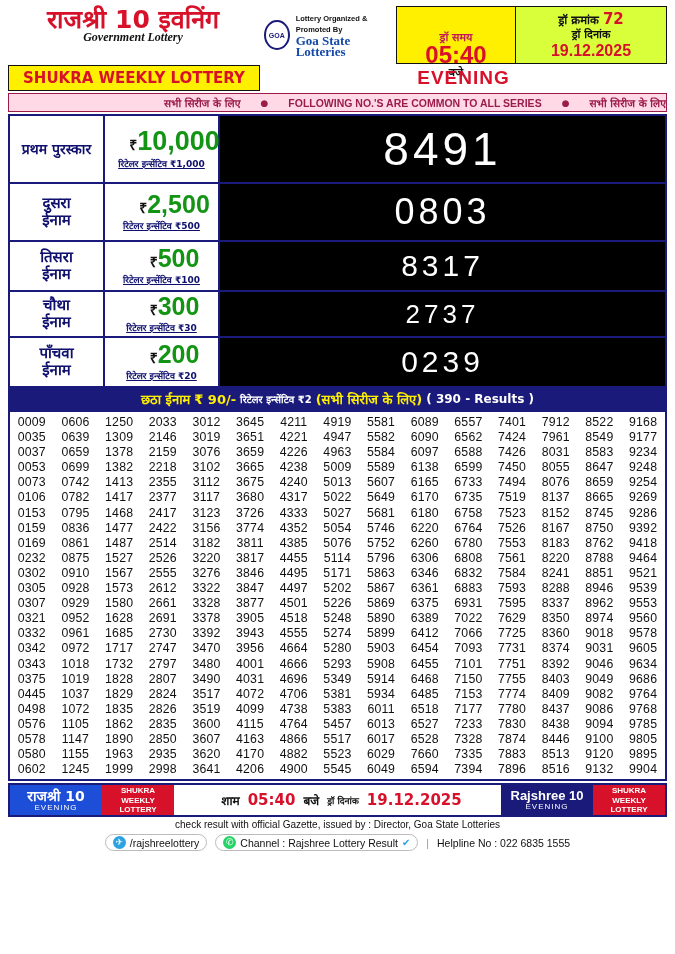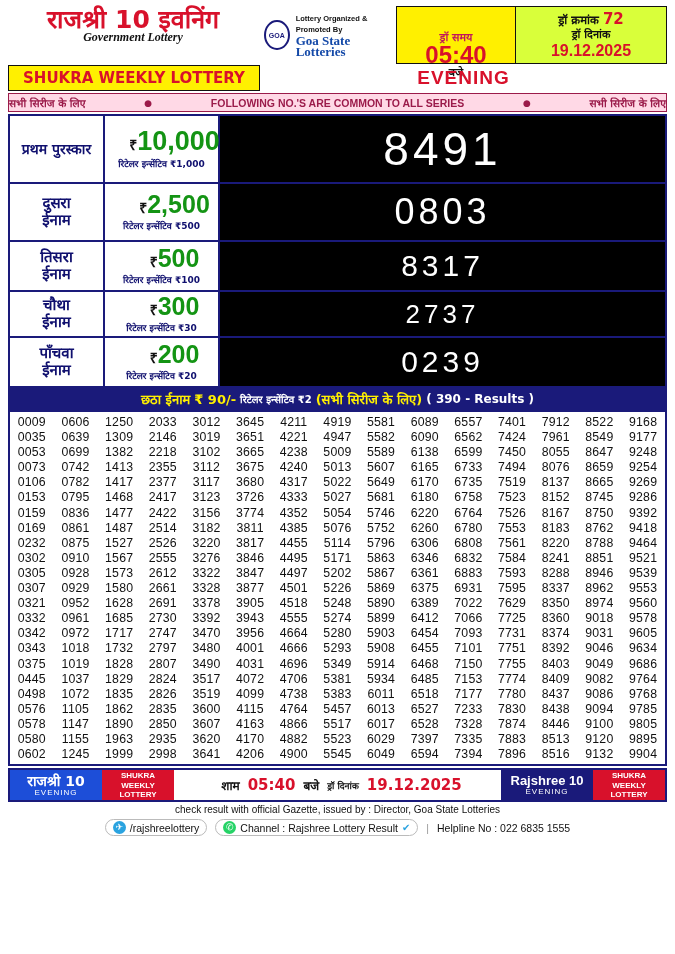--- a/index.html
+++ b/index.html
@@ -96,22 +96,22 @@
     font-size:19px;font-weight:bold;color:#d8112b;
     letter-spacing:1px;
   }
 
   
   .strip{
     margin-top:2px;
     height:17px;
     background:#ffd9e6;
     border:1px solid #9b1b4a;
-    display:flex;align-items:center;justify-content:space-between;
-    gap:10px;
+    display:flex;align-items:center;justify-content:flex-end;
+    gap:20px;
     font-size:10.5px;color:#9b1b4a;font-weight:bold;
     font-family:"DejaVu Sans",sans-serif;
   }
   .strip .dot{color:#9b1b4a;font-size:9px;}
   .strip .en{font-family:"Liberation Sans",sans-serif;font-size:10.5px;}
 
   
   .prizes{
     margin-top:2px;
     border:2px solid #1a1a7a;
@@ -141,21 +141,21 @@
     font-size:25px;font-weight:bold;color:#149414;
     font-family:"Liberation Sans",sans-serif;
     line-height:1;
     white-space:nowrap;
     margin-left:26px;
   }
   .amt .rs{font-size:14px;color:#111;font-weight:bold;}
   .incent{
     font-size:9px;color:#0f0f6e;font-weight:bold;
     font-family:"DejaVu Sans",sans-serif;
-    margin-top:2px;white-space:nowrap;
+    margin-top:2px;white-space:nowrap;text-decoration:underline;
   }
   .pcell-num{
     flex:1;
     background:#000;
     color:#fff;
     display:flex;align-items:center;justify-content:center;
     font-family:"Liberation Sans",sans-serif;
     letter-spacing:4px;
   }
   .r1 .pcell-left{font-size:14px;}
@@ -415,20 +415,37 @@
             <td>4947</td>
             <td>5582</td>
             <td>6090</td>
             <td>6562</td>
             <td>7424</td>
             <td>7961</td>
             <td>8549</td>
             <td>9177</td>
           </tr>
           <tr>
+            <td>0037</td>
+            <td>0659</td>
+            <td>1378</td>
+            <td>2159</td>
+            <td>3076</td>
+            <td>3659</td>
+            <td>4226</td>
+            <td>4963</td>
+            <td>5584</td>
+            <td>6097</td>
+            <td>6588</td>
+            <td>7426</td>
+            <td>8031</td>
+            <td>8583</td>
+            <td>9234</td>
+          </tr>
+          <tr>
             <td>0053</td>
             <td>0699</td>
             <td>1382</td>
             <td>2218</td>
             <td>3102</td>
             <td>3665</td>
             <td>4238</td>
             <td>5009</td>
             <td>5589</td>
             <td>6138</td>
@@ -747,21 +764,21 @@
           <tr>
             <td>0580</td>
             <td>1155</td>
             <td>1963</td>
             <td>2935</td>
             <td>3620</td>
             <td>4170</td>
             <td>4882</td>
             <td>5523</td>
             <td>6029</td>
-            <td>7397</td>
+            <td>7660</td>
             <td>7335</td>
             <td>7883</td>
             <td>8513</td>
             <td>9120</td>
             <td>9895</td>
           </tr>
           <tr>
             <td>0602</td>
             <td>1245</td>
             <td>1999</td>

